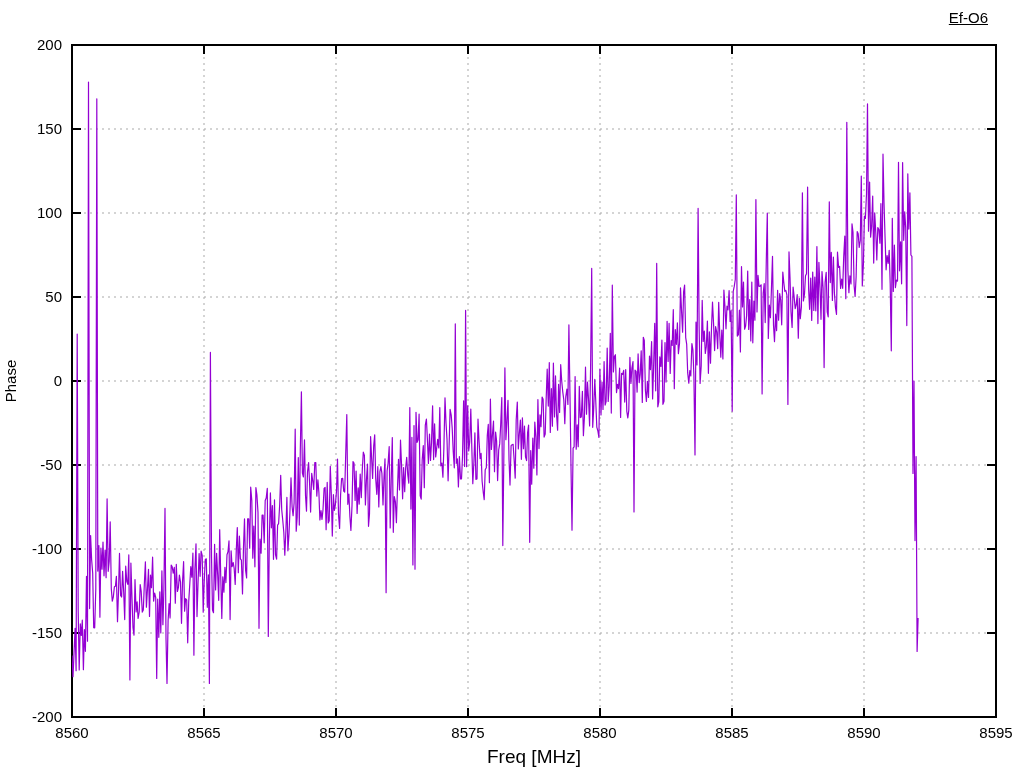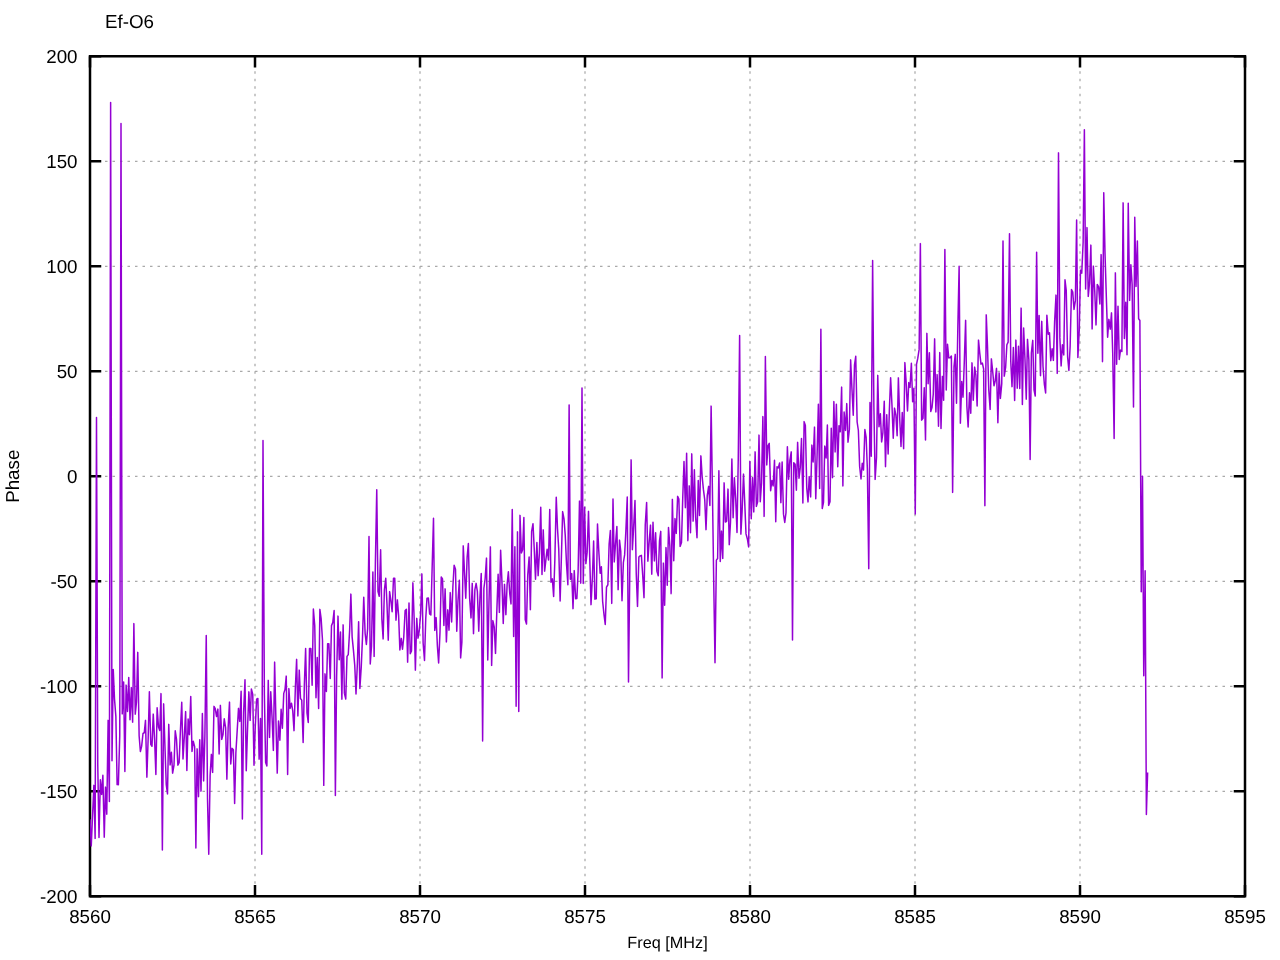--- a/index.html
+++ b/index.html
@@ -1,22 +1,22 @@
 <!DOCTYPE html>
 <html><head>
 <meta charset="utf-8">
 <style>
   html,body{margin:0;padding:0;background:#ffffff;}
   #stage{position:relative;width:1024px;height:768px;background:#ffffff;
          font-family:"Liberation Sans",sans-serif;color:#000;overflow:hidden;}
   #plot-svg{position:absolute;left:0;top:0;}
-  .chart-title{position:absolute;left:84px;top:9px;width:924px;text-align:left;
-               font-size:15px;}
+  .chart-title{position:absolute;left:64px;top:9px;width:924px;text-align:right;
+               font-size:15px;text-decoration:underline;}
   .xlabel{position:absolute;left:72px;top:746px;width:924px;text-align:center;
-          font-size:13px;}
+          font-size:19px;}
   .ylabel{position:absolute;left:2px;top:381px;transform:translate(0,-50%) rotate(180deg);
           writing-mode:vertical-rl;font-size:15px;}
   .ticktext{font-family:"Liberation Sans",sans-serif;font-size:15px;fill:#000;}
 </style>
 </head>
 <body>
 
 <div id="stage">
   <svg id="plot-svg" width="1024" height="768">
       <line x1="204" y1="45" x2="204" y2="717" stroke="#a9a9a9" stroke-width="1" stroke-dasharray="2,4"></line>

